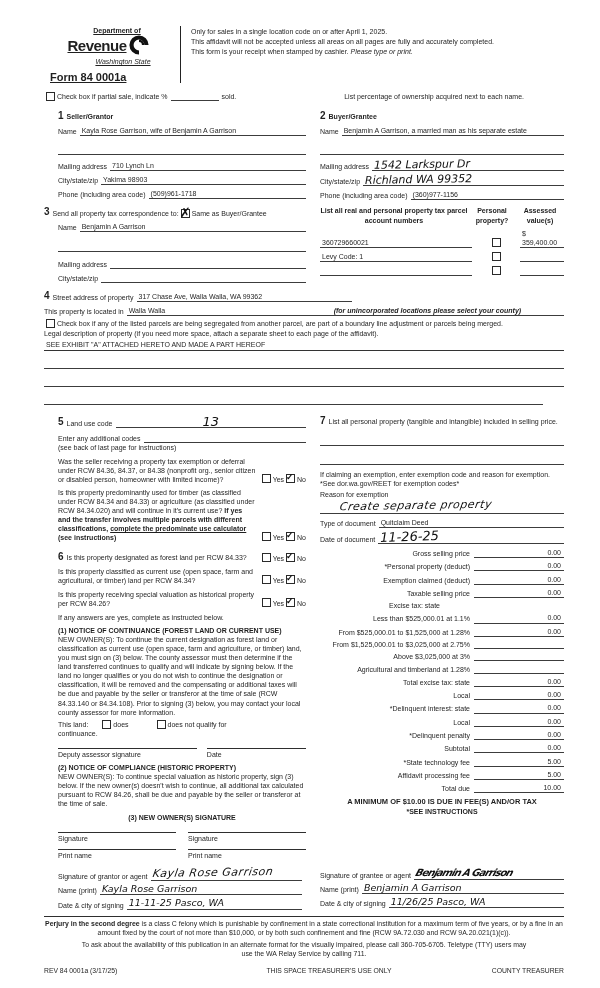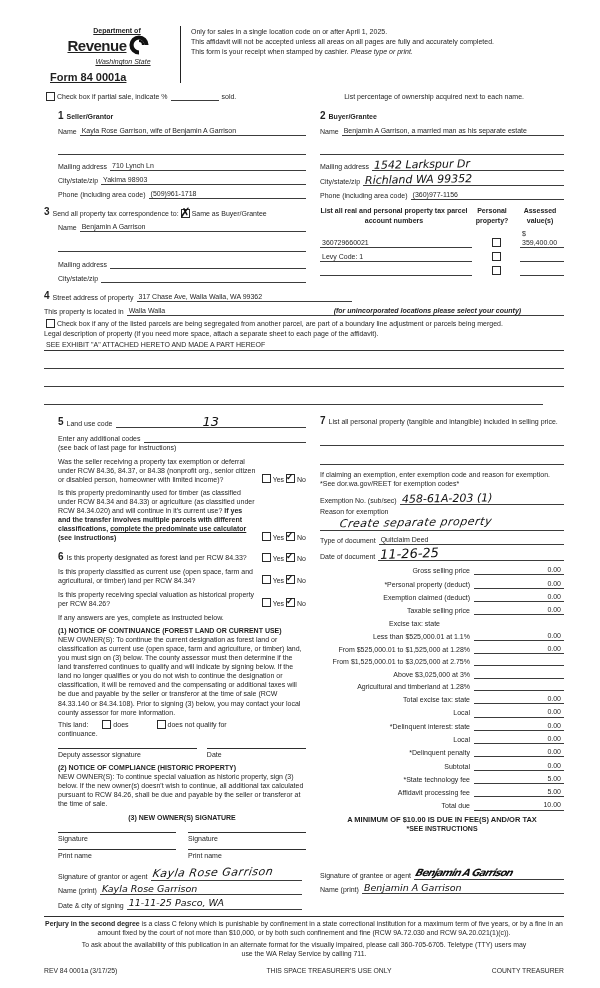--- a/index.html
+++ b/index.html
@@ -346,26 +346,20 @@
       </div>
     </div>
 
     <div class="col-r">
 
       <div>
         <div><span class="secnum">7</span><span>List all personal property (tangible and intangible) included in selling price.</span></div>
         <div class="blankline" style="margin-top:9px;"></div>
         <div class="blankline" style="margin-top:9px;"></div>
         <div style="margin-top:5px;">If claiming an exemption, enter exemption code and reason for exemption.  *See dor.wa.gov/REET for exemption codes*</div>
-        <div class="frow">
-            <span class="lbl">Exemption No. (sub/sec)</span>
-            <span class="fill">
-              <span class="hw hw-big">458-61A-203 (1)</span>
-            </span>
-          </div>
         <div style="margin-top:2px;">Reason for exemption</div>
         <div class="frow" style="margin-top:0;">
             <span class="fill">
               <span class="hw hw-script" style="margin-left:18px;">Create separate property</span>
             </span>
           </div>
         <div class="frow" style="margin-top:4px;">
             <span class="lbl">Type of document</span>
             <span class="fill">
               <span>Quitclaim Deed</span>
@@ -492,20 +486,26 @@
         <div class="frow" style="margin-top:2px;">
             <span class="lbl">Signature of grantee or agent</span>
             <span class="fill">
               <span class="hw hw-scribble">Benjamin A Garrison</span>
             </span>
           </div>
         <div class="frow" style="margin-top:2px;">
             <span class="lbl">Name (print)</span>
             <span class="fill">
               <span class="hw hw-med">Benjamin A Garrison</span>
+            </span>
+          </div>
+        <div class="frow" style="margin-top:2px;">
+            <span class="lbl">Date &amp; city of signing</span>
+            <span class="fill">
+              <span class="hw hw-med">11/26/25    Pasco, WA</span>
             </span>
           </div>
       </div>
     </div>
   </div>
 
   <div class="perjury">
     <span class="b">Perjury in the second degree</span><span> is a class C felony which is punishable by confinement in a state correctional institution for a maximum term of five years, or by a fine in an amount fixed by the court of not more than $10,000, or by both such confinement and fine (RCW 9A.72.030 and RCW 9A.20.021(1)(c)).</span>
     <div style="margin-top:3px;width:86%;margin-left:auto;margin-right:auto;">To ask about the availability of this publication in an alternate format for the visually impaired, please call 360-705-6705. Teletype (TTY) users may use the WA Relay Service by calling 711.</div>
   </div>

